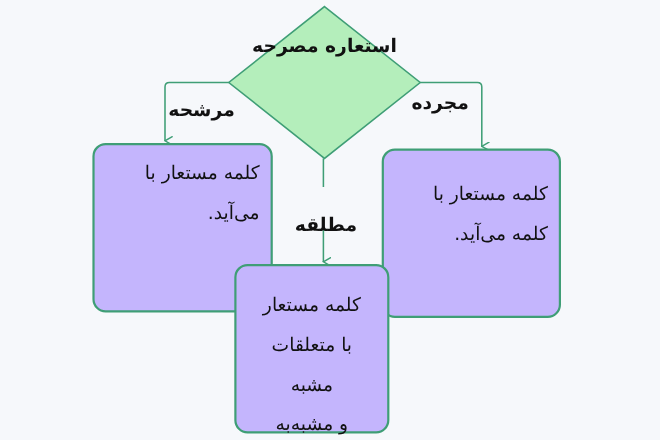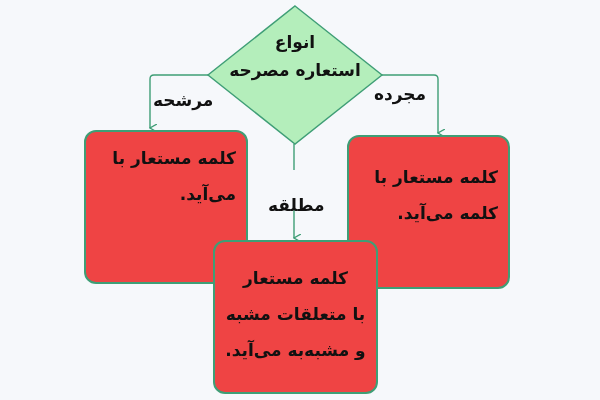--- a/index.html
+++ b/index.html
@@ -2,45 +2,44 @@
 <html><head>
 <meta charset="utf-8">
 <style>
   html, body { margin:0; padding:0; }
   body { width:600px; height:400px; background:#f6f8fb; position:relative; overflow:hidden;
          font-family:"DejaVu Sans", sans-serif; color:#111; }
   svg.lines { position:absolute; left:0; top:0; }
   .diamond-label { position:absolute; left:215px; top:28px; width:160px; text-align:center;
          direction:rtl; font-size:17px; line-height:28px; font-weight:bold; }
   .edge-label { position:absolute; direction:rtl; font-size:17px; font-weight:bold; white-space:nowrap; }
-  .box { position:absolute; background:#ef4444; border:2px solid #3f9e76; border-radius:12px;
-         box-sizing:border-box; direction:rtl; font-size:17px; line-height:36px; font-weight:bold;
+  .box { position:absolute; background:#c4b5fd; border:2px solid #3f9e76; border-radius:12px;
+         box-sizing:border-box; direction:rtl; font-size:17px; line-height:36px; font-weight:normal;
          padding:8px 10px; }
   #box-left { left:84px; top:130px; width:164px; height:154px; text-align:right; }
   #box-right { left:347px; top:135px; width:163px; height:154px; text-align:right; padding-top:22px; }
-  #box-mid { left:213px; top:240px; width:165px; height:154px; text-align:center; padding-top:18px; }
+  #box-mid { left:213px; top:240px; width:141px; height:154px; text-align:center; padding-top:18px; }
 </style>
 </head>
 <body>
 
 <svg class="lines" width="600" height="400">
   <defs>
     <marker id="arr" markerWidth="8" markerHeight="8" refX="4" refY="7" orient="auto" markerUnits="userSpaceOnUse">
       <path d="M0,0 L4,7 L8,0" fill="none" stroke="#3f9e76" stroke-width="1.3"></path>
     </marker>
   </defs>
   <path d="M208,75 L154,75 Q150,75 150,79 L150,128" fill="none" stroke="#3f9e76" stroke-width="1.4" marker-end="url(#arr)"></path>
   <path d="M382,75 L434,75 Q438,75 438,79 L438,133" fill="none" stroke="#3f9e76" stroke-width="1.4" marker-end="url(#arr)"></path>
   <path d="M294,144 L294,170" fill="none" stroke="#3f9e76" stroke-width="1.4"></path>
   <path d="M294,205 L294,238" fill="none" stroke="#3f9e76" stroke-width="1.4" marker-end="url(#arr)"></path>
   <polygon points="295,6 382,75 295,144 208,75" fill="#b4eebb" stroke="#3f9e76" stroke-width="1.4"></polygon>
 </svg>
 
 <div class="diamond-label">
-  <div>انواع</div>
   <div>استعاره مصرحه</div>
 </div>
 
 <div class="edge-label" style="left:153px;top:90px;">مرشحه</div>
 <div class="edge-label" style="left:374px;top:84px;">مجرده</div>
 <div class="edge-label" style="left:268px;top:175px;margin-top:20px;">مطلقه</div>
 
 <div class="box" id="box-left">
   <div>کلمه مستعار با</div>
   <div>می‌آید.</div>

